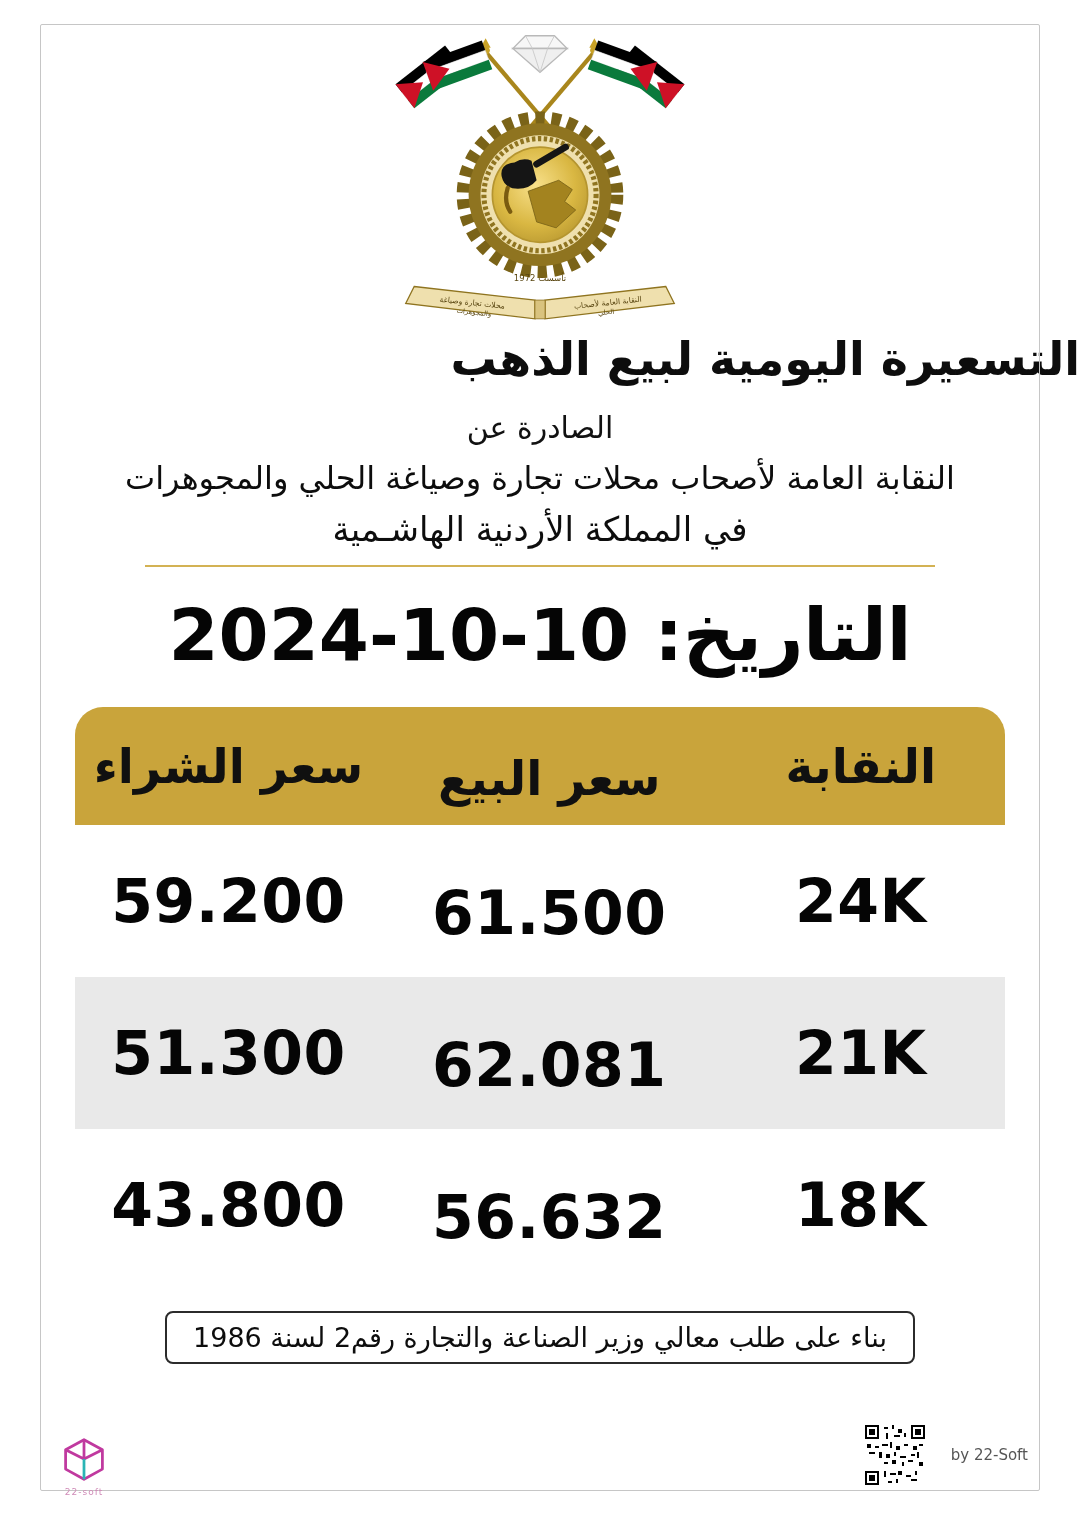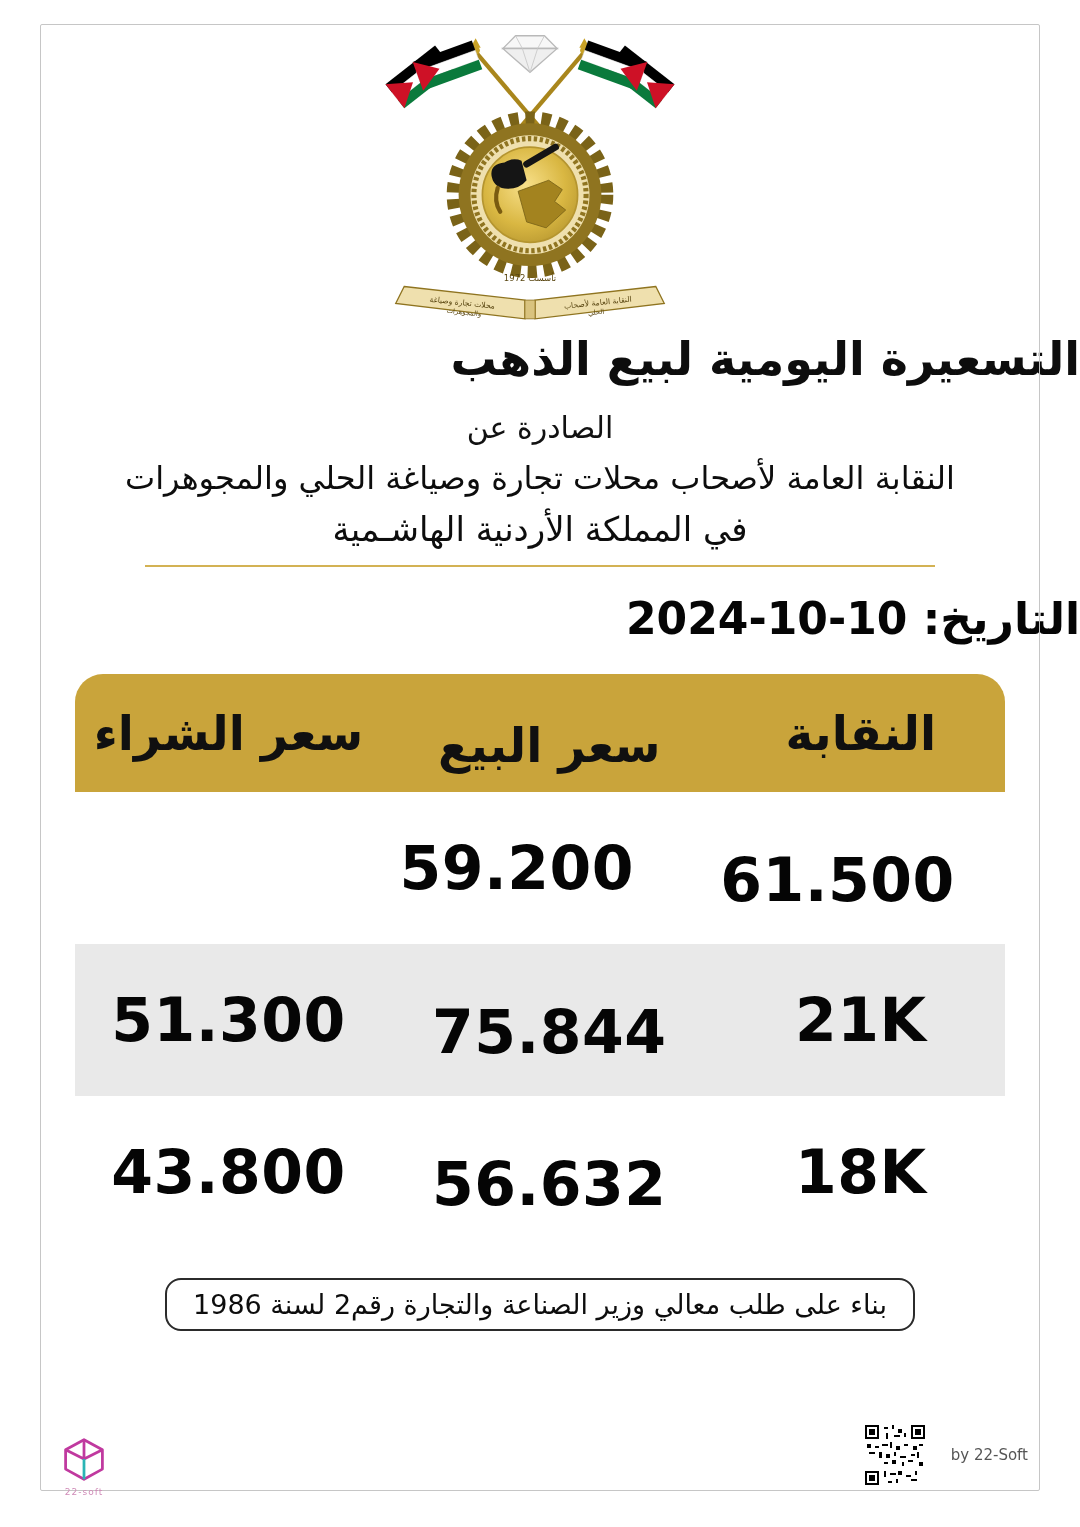--- a/index.html
+++ b/index.html
@@ -3,43 +3,43 @@
 <meta charset="utf-8">
 <style>
   * { box-sizing: border-box; }
   html,body { margin:0; padding:0; background:#ffffff; }
   body { font-family:"DejaVu Sans","Liberation Sans",sans-serif; }
 
   .page { position:relative; width:1080px; height:1527px; margin:0 auto; background:#fff; overflow:hidden; }
   .page-border { position:absolute; top:24px; left:40px; right:40px; bottom:36px;
                  border:1px solid #c6c6c6; border-radius:2px; pointer-events:none; }
 
-  .logo-wrap { width:360px; margin:28px auto 0; }
+  .logo-wrap { width:360px; margin:28px auto 0; text-align:center; }
 
   .title { margin:4px 0 0; text-align:right; font-size:46px; font-weight:700; color:#0d0d0d; }
   .issued-by { margin-top:24px; text-align:center; font-size:30px; color:#111; }
   .issuer { margin-top:14px; text-align:center; font-size:32px; color:#0d0d0d; }
   .kingdom { margin-top:12px; text-align:center; font-size:34px; color:#0d0d0d; }
 
   .gold-rule { width:790px; margin:16px auto 0; border:none; border-top:2px solid #d3b254; }
 
-  .date-line { margin-top:26px; text-align:right; font-size:44px; font-weight:800; color:#050505; }
+  .date-line { margin-top:26px; text-align:center; font-size:72px; font-weight:800; color:#050505; }
 
   .price-table { width:930px; margin:30px auto 0; border-radius:28px; overflow:hidden; background:#fff; }
   .t-head { display:flex; align-items:center; background:#c9a43b; height:118px;
             font-size:47px; font-weight:700; color:#101010; }
   .t-row { display:flex; align-items:center; height:152px; background:#ffffff;
            font-size:60px; font-weight:700; color:#050505; letter-spacing:0.5px; }
   .t-row.alt { background:#e9e9e9; }
   .c { text-align:center; }
   .c.karat { width:31%; }
   .c.sell  { width:36%;margin-top:24px; }
   .c.buy   { width:33%; }
 
-  .note-box { display:table; margin:30px auto 0; border:2px solid #2b2b2b; border-radius:16px;
+  .note-box { display:table; margin:30px auto 0; border:2px solid #2b2b2b; border-radius:8px;
               padding:9px 26px; font-size:27px; color:#0d0d0d; }
 
   .soft-logo { position:absolute; left:56px; bottom:30px; width:56px; text-align:center; }
   .soft-logo-text { font-size:9px; color:#d08cb8; margin-top:1px; letter-spacing:1px; }
 
   .credit { position:absolute; right:52px; bottom:42px; display:flex; align-items:center; gap:26px; }
   .credit-text { font-size:15px; color:#555; }
 </style>
 </head>
 <body>
@@ -122,26 +122,27 @@
   <hr class="gold-rule">
   <div class="date-line" dir="rtl">التاريخ: 10-10-2024</div>
 
   <div class="price-table" dir="rtl">
     <div class="t-head">
       <div class="c karat">النقابة</div>
       <div class="c sell">سعر البيع</div>
       <div class="c buy">سعر الشراء</div>
     </div>
     <div class="t-row">
+      <div class="c karat">24K</div>
       <div class="c sell">61.500</div>
       <div class="c buy">59.200</div>
     </div>
     <div class="t-row alt">
       <div class="c karat">21K</div>
-      <div class="c sell">75.844</div>
+      <div class="c sell">62.081</div>
       <div class="c buy">51.300</div>
     </div>
     <div class="t-row">
       <div class="c karat">18K</div>
       <div class="c sell">56.632</div>
       <div class="c buy">43.800</div>
     </div>
   </div>
 
   <div class="note-box" dir="rtl">بناء على طلب معالي وزير الصناعة والتجارة رقم2 لسنة 1986</div>

